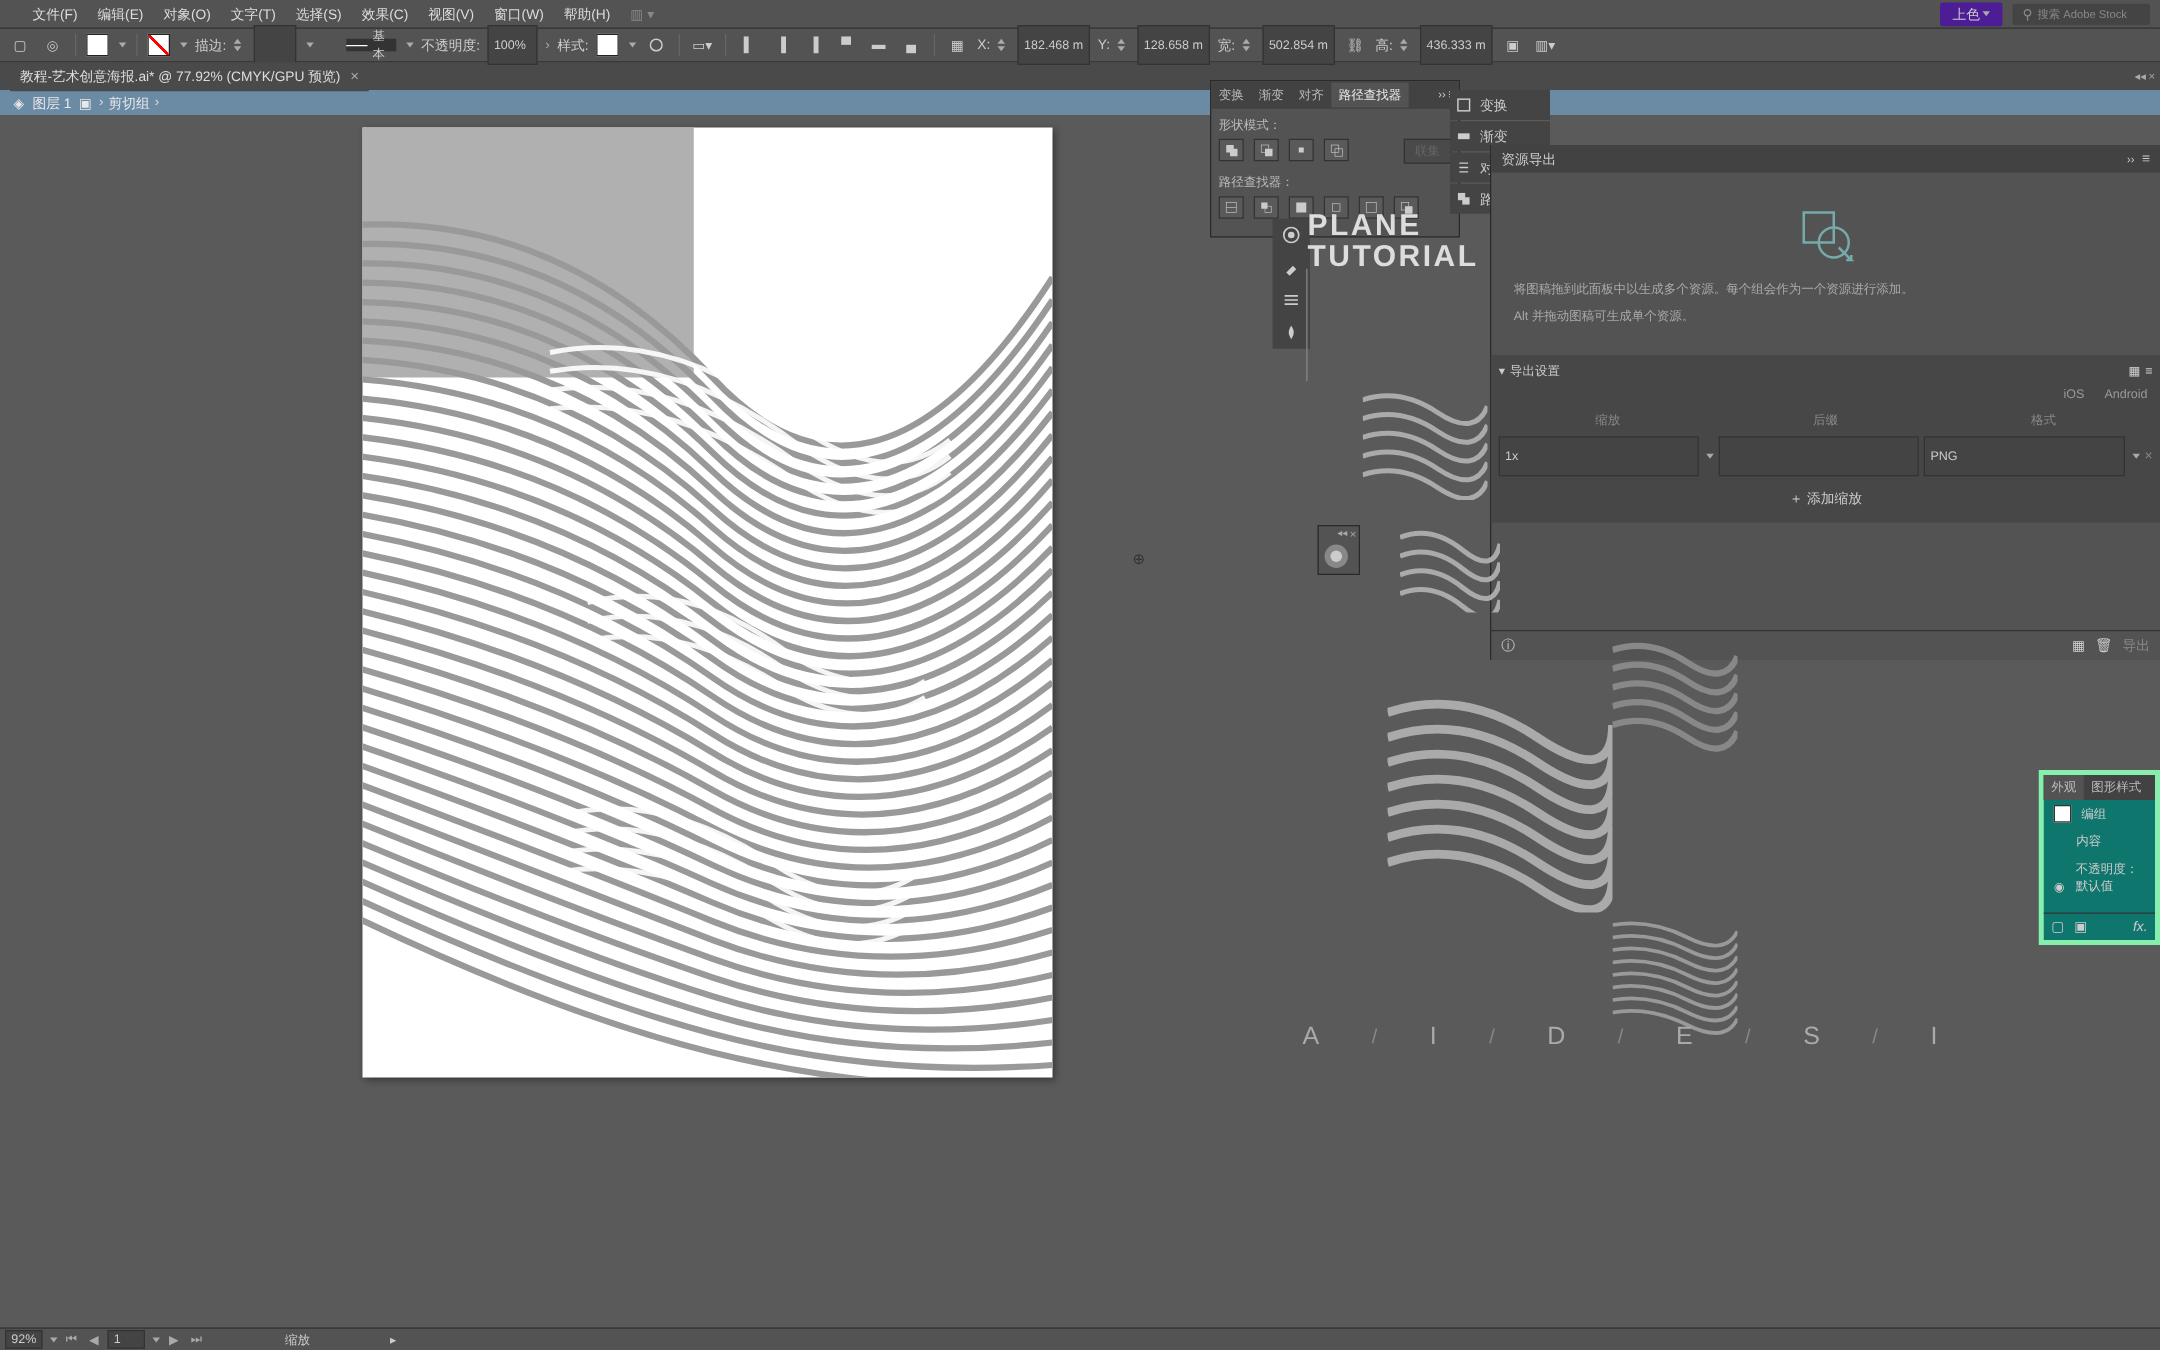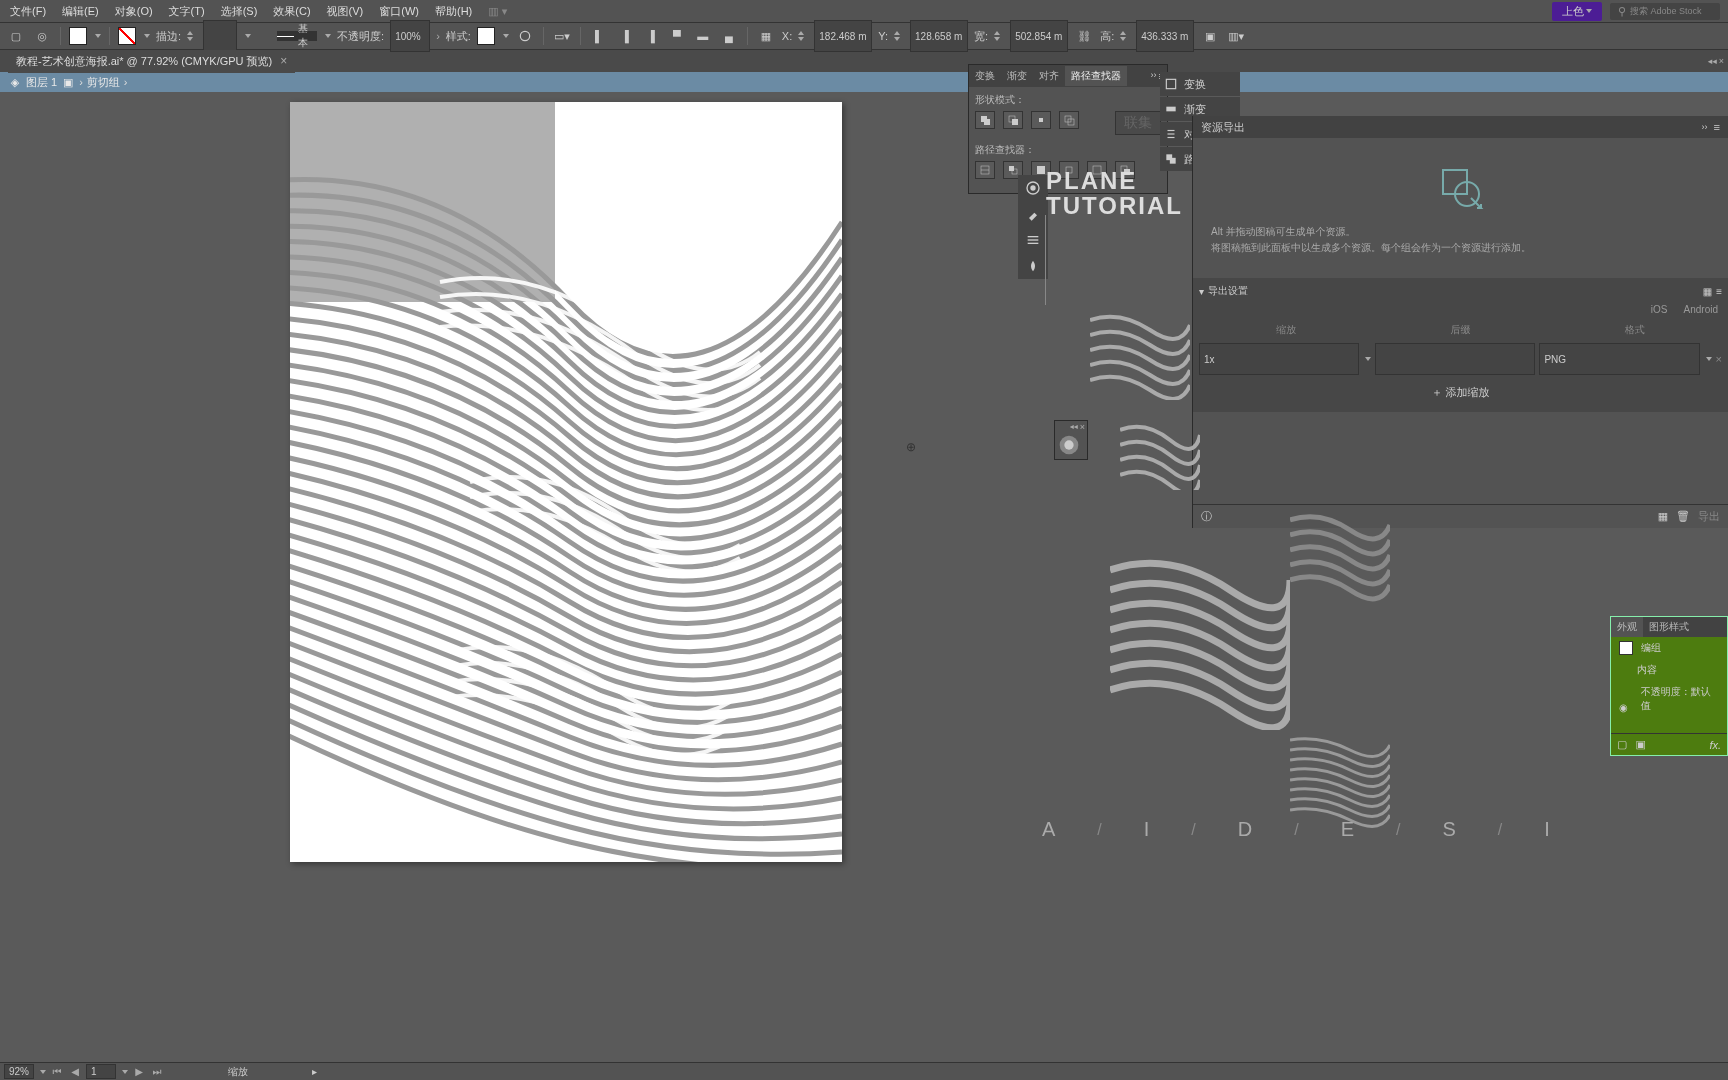--- a/index.html
+++ b/index.html
@@ -1,17 +1,17 @@
 <!DOCTYPE html>
 <html><head>
 <meta charset="utf-8">
 <style>
 *{margin:0;padding:0;box-sizing:border-box;font-family:"Microsoft YaHei",sans-serif;user-select:none}
 body{width:1728px;height:1080px;background:#4a4a4a;overflow:hidden;color:#ccc;font-size:11px}
-.menubar{height:22px;background:#535353;display:flex;align-items:center;padding-left:4px;gap:4px}
+.menubar{height:22px;background:#535353;display:flex;align-items:center;padding-left:20px;gap:4px}
 .menubar .mi{padding:2px 6px;color:#ddd;font-size:11px}
 .menubar .dash{color:#888;margin:0 6px}
 .menubar .stock{margin-left:auto;display:flex;align-items:center;gap:8px;margin-right:8px}
 .menubar .color-mode{background:#4c1d95;padding:2px 10px;border-radius:2px;display:flex;align-items:center;gap:0}
 .menubar .search{background:#444;padding:2px 8px;width:110px;border-radius:2px;color:#888;display:flex;align-items:center;gap:4px}
 .controlbar{height:28px;background:#535353;display:flex;align-items:center;padding:0 6px;gap:6px;border-top:1px solid #333;border-bottom:1px solid #333}
 .controlbar .sep{width:1px;height:18px;background:#666;margin:0 2px}
 .swatch{width:18px;height:18px;border:1px solid #222}
 .white{background:#fff}
 .none{background:#fff;position:relative}
@@ -41,21 +41,21 @@
 .pf-panel{position:absolute;left:968px;top:64px;width:200px;background:#535353;border:1px solid #2a2a2a}
 .pf-tabs{display:flex;height:22px;align-items:center;background:#424242}
 .pf-tabs .ptab{padding:3px 6px;font-size:10px;color:#bbb}
 .pf-tabs .ptab.active{background:#535353;color:#eee}
 .pf-tabs .right{margin-left:auto;display:flex;gap:2px;padding-right:2px}
 .pf-body{padding:6px}
 .pf-label{font-size:10px;color:#bbb;margin-bottom:4px}
 .pf-row{display:flex;gap:8px;margin-bottom:8px}
 .pf-row .ib{width:20px;height:18px;background:#5a5a5a;border:1px solid #333;display:flex;align-items:center;justify-content:center}
 .pf-row .ib svg{width:12px;height:12px;fill:#ccc}
-.pf-row .exp{margin-left:auto;font-size:14px;color:#666;padding:2px 8px;background:#4a4a4a;border:1px solid #333}
+.pf-row .exp{margin-left:auto;font-size:10px;color:#666;padding:2px 8px;background:#4a4a4a;border:1px solid #333}
 
 .panel-tabs{position:absolute;left:1160px;top:72px;width:80px}
 .panel-tabs .ptab-row{height:24px;display:flex;align-items:center;gap:6px;padding-left:4px;background:#444;margin-bottom:1px}
 .panel-tabs .ptab-row svg{width:14px;height:14px;fill:#ccc}
 
 .export-panel{position:absolute;left:1192px;top:116px;right:0;height:412px;background:#535353;border-left:1px solid #2a2a2a}
 .export-panel .ep-head{display:flex;height:22px;align-items:center;padding:0 8px;background:#424242}
 .export-panel .ep-body{padding:14px;text-align:center}
 .export-panel .drop-zone{width:48px;height:48px;margin:12px auto;position:relative}
 .export-panel .hint{font-size:10px;color:#aaa;line-height:1.6;text-align:left;padding:0 4px}
@@ -78,21 +78,21 @@
 .vtool .vb svg{width:16px;height:16px;fill:#ccc}
 
 .tut-text{position:absolute;left:1046px;top:168px;font-family:Arial;font-weight:bold;color:#ddd;font-size:24px;letter-spacing:2px;line-height:1.05}
 .vline{position:absolute;left:1045px;top:215px;width:1px;height:90px;background:#888}
 
 .thumbs{position:absolute;left:1090px;top:310px;right:0;bottom:0;overflow:hidden}
 .thumb-wave{position:absolute}
 .letters{position:absolute;left:1042px;top:818px;font-family:Arial;color:#aaa;font-size:20px;letter-spacing:2px;display:flex;gap:40px;align-items:center}
 .letters .sl{color:#888;font-size:16px}
 
-.appearance{position:absolute;right:0;top:616px;width:118px;height:140px;background:#4d7c0f;border:1px solid #86efac}
+.appearance{position:absolute;right:0;top:616px;width:97px;height:140px;background:#0f766e;border:4px solid #86efac}
 .appearance .ap-tabs{display:flex;height:20px;background:#424242}
 .appearance .ap-tabs .t{padding:3px 6px;font-size:10px;color:#bbb}
 .appearance .ap-tabs .t.active{background:#535353}
 .appearance .ap-row{display:flex;align-items:flex-end;gap:8px;padding:4px 8px;font-size:10px}
 .appearance .ap-sw{width:14px;height:14px;background:#fff;border:1px solid #333}
 .appearance .ap-foot{position:absolute;bottom:0;left:0;right:0;height:22px;border-top:1px solid #333;display:flex;align-items:center;gap:8px;padding:0 6px}
 
 .statusbar{position:absolute;left:0;right:0;bottom:0;height:18px;background:#535353;display:flex;align-items:center;gap:4px;padding:0 4px;border-top:1px solid #333;font-size:10px}
 .statusbar .sb-field{background:#444;border:1px solid #333;padding:1px 4px}
 .statusbar .nav-btn{width:14px;height:14px;display:flex;align-items:center;justify-content:center;color:#aaa}
@@ -400,22 +400,22 @@
       <span style="margin-left:6px">≡</span>
     </div>
   <div class="ep-body">
     <div class="drop-zone">
       <svg viewBox="0 0 48 48">
           <rect x="6" y="6" width="24" height="24" fill="none" stroke="#7aa" stroke-width="2"></rect>
           <circle cx="30" cy="30" r="12" fill="none" stroke="#7aa" stroke-width="2"></circle>
           <path d="M34 34 L44 44 L40 44 L44 44 L44 40" stroke="#7aa" stroke-width="2" fill="none"></path>
         </svg>
     </div>
+    <div class="hint">将图稿拖到此面板中以生成多个资源。每个组会作为一个资源进行添加。</div>
     <div class="hint" style="margin-top:6px">Alt 并拖动图稿可生成单个资源。</div>
-    <div class="hint">将图稿拖到此面板中以生成多个资源。每个组会作为一个资源进行添加。</div>
   </div>
   <div class="settings">
     <div class="settings-head">
         <span>▾</span>
         <span>导出设置</span>
         <span style="margin-left:auto">▦</span>
         <span>≡</span>
       </div>
     <div class="tab-ios">
         <span>iOS</span>

